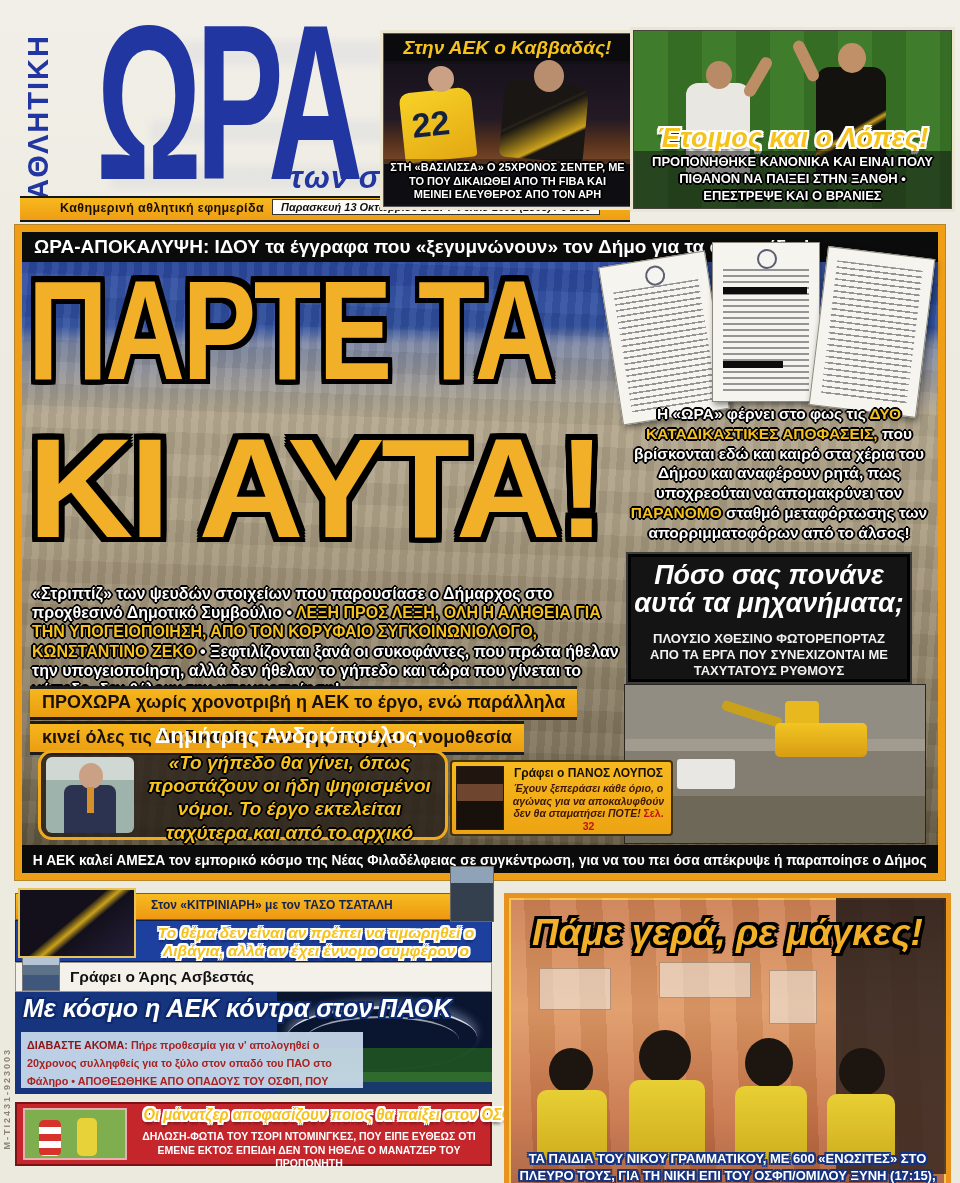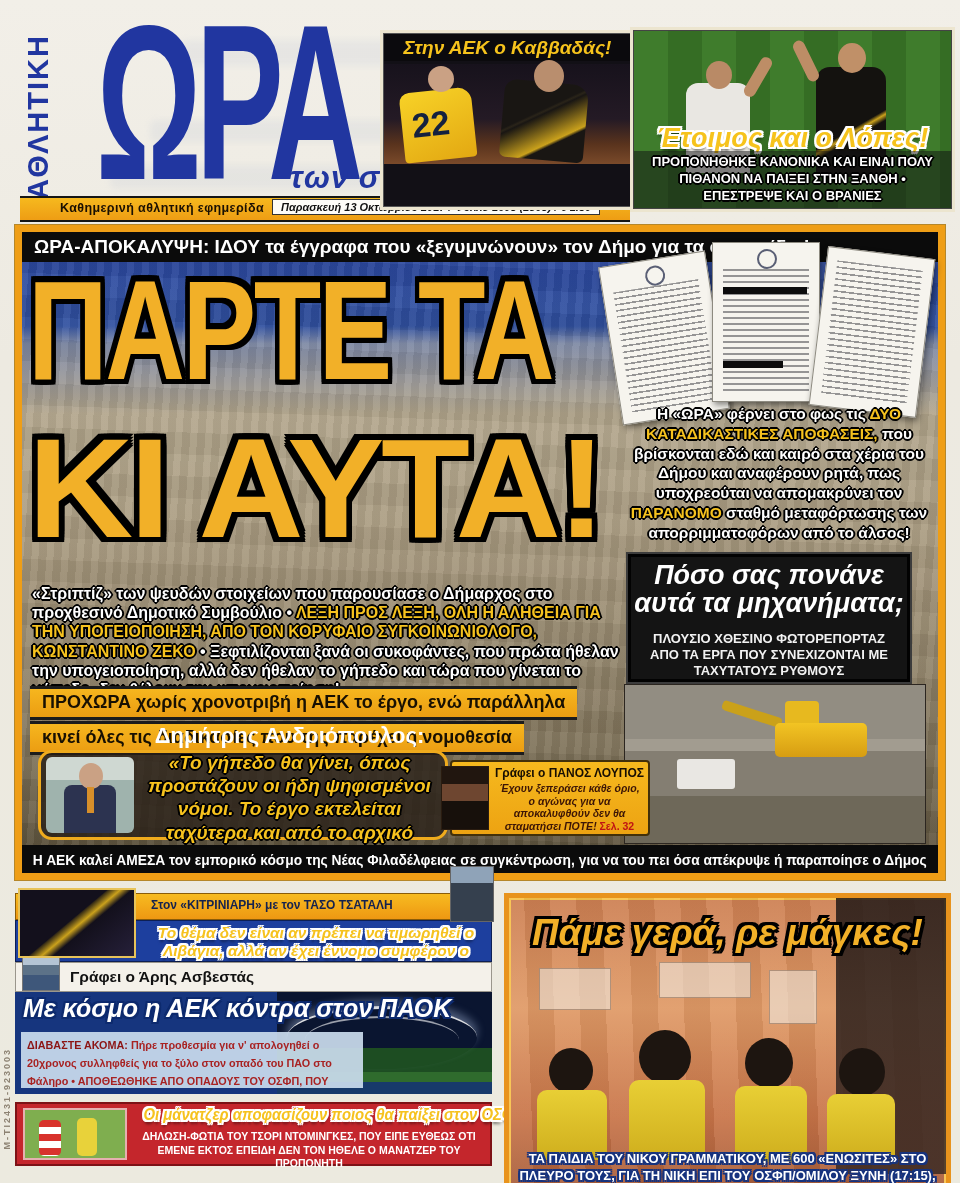--- a/index.html
+++ b/index.html
@@ -108,22 +108,22 @@
     background:rgba(38,30,22,.78);box-sizing:border-box;display:flex;align-items:center;z-index:3;}
   .q-photo{flex:0 0 88px;height:76px;margin-left:5px;border-radius:6px;overflow:hidden;position:relative;
     background:linear-gradient(180deg,#cfd8d2 0 30%,#9fb3ad 30% 100%);}
   .q-suit{position:absolute;left:18px;top:28px;width:52px;height:48px;background:#2c3350;border-radius:8px 8px 0 0;}
   .q-head{position:absolute;left:33px;top:6px;width:24px;height:26px;border-radius:50%;background:#caa184;}
   .q-tie{position:absolute;left:41px;top:30px;width:7px;height:26px;background:#d78f2a;}
   .q-text{flex:1;text-align:center;padding:0 6px;}
   .q-author{color:#fff;font-weight:bold;font-size:22px;margin-bottom:2px;}
   .q-quote{color:#f6c21e;font-weight:800;font-style:italic;font-size:19px;line-height:1.22;}
 
-  .loupos{position:absolute;left:428px;top:528px;width:200px;height:76px;background:linear-gradient(180deg,#f6b91e,#eda312);
-    border:2px solid #42300a;border-radius:4px;box-sizing:border-box;display:flex;z-index:3;justify-content:flex-end;}
+  .loupos{position:absolute;left:428px;top:528px;width:223px;height:76px;background:linear-gradient(180deg,#f6b91e,#eda312);
+    border:2px solid #42300a;border-radius:4px;box-sizing:border-box;display:flex;z-index:3;}
   .lp-photo{flex:0 0 46px;height:62px;margin:4px 0 0 4px;background:linear-gradient(180deg,#21160f 0 28%,#6e4630 28% 55%,#17100b 55%);border:1px solid #2a1c10;}
   .lp-txt{flex:1;padding:4px 4px 0 6px;text-align:center;}
   .lp-by{font-size:12px;font-weight:800;color:#170e02;white-space:nowrap;}
   .lp-body{font-size:10.5px;font-weight:800;font-style:italic;color:#3c1506;line-height:1.2;margin-top:2px;}
   .lp-ref{color:#c01414;font-style:normal;}
 
   .mf-footer{position:absolute;left:0;bottom:0;width:916px;height:28px;background:#0b0b0b;z-index:4;
     display:flex;align-items:center;justify-content:center;}
   .mf-footer span{color:#fff;font-weight:bold;font-size:15px;white-space:nowrap;transform:scaleX(.92);}
 
@@ -202,20 +202,21 @@
   <div class="abs card-kav">
     <div class="kav-head">Στην ΑΕΚ ο Καββαδάς!</div>
     <div class="kav-photo">
       <div class="kav-jersey">
         <span class="kav-num">22</span>
       </div>
       <div class="kav-head1"></div>
       <div class="kav-jersey2"></div>
       <div class="kav-head2"></div>
     </div>
+    <div class="kav-sub ok1">ΣΤΗ «ΒΑΣΙΛΙΣΣΑ» Ο 25ΧΡΟΝΟΣ ΣΕΝΤΕΡ, ΜΕ ΤΟ ΠΟΥ ΔΙΚΑΙΩΘΕΙ ΑΠΟ ΤΗ FIBA ΚΑΙ ΜΕΙΝΕΙ ΕΛΕΥΘΕΡΟΣ ΑΠΟ ΤΟΝ ΑΡΗ</div>
   </div>
 
   <div class="abs card-lop">
     <div class="lop-fig1"></div>
     <div class="lop-head1"></div>
     <div class="lop-arm" style="left:118px;top:24px;transform:rotate(30deg);"></div>
     <div class="lop-fig2"></div>
     <div class="lop-head2"></div>
     <div class="lop-arm" style="left:166px;top:8px;transform:rotate(-26deg);"></div>
     <div class="lop-title ow">Έτοιμος και ο Λόπες!</div>

